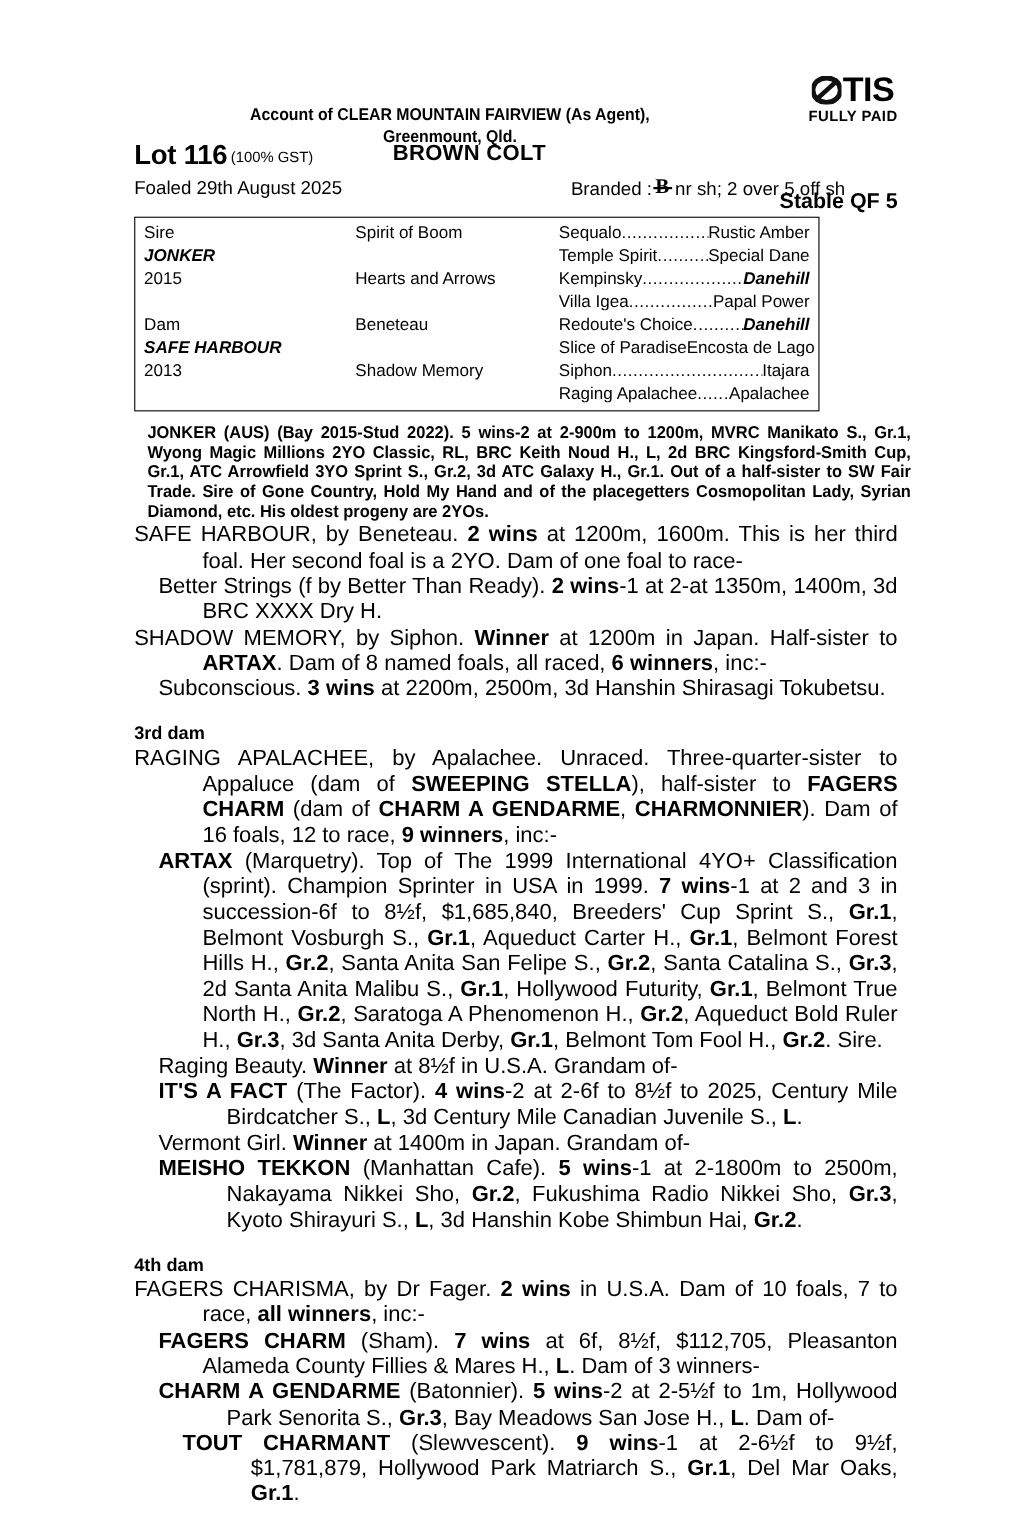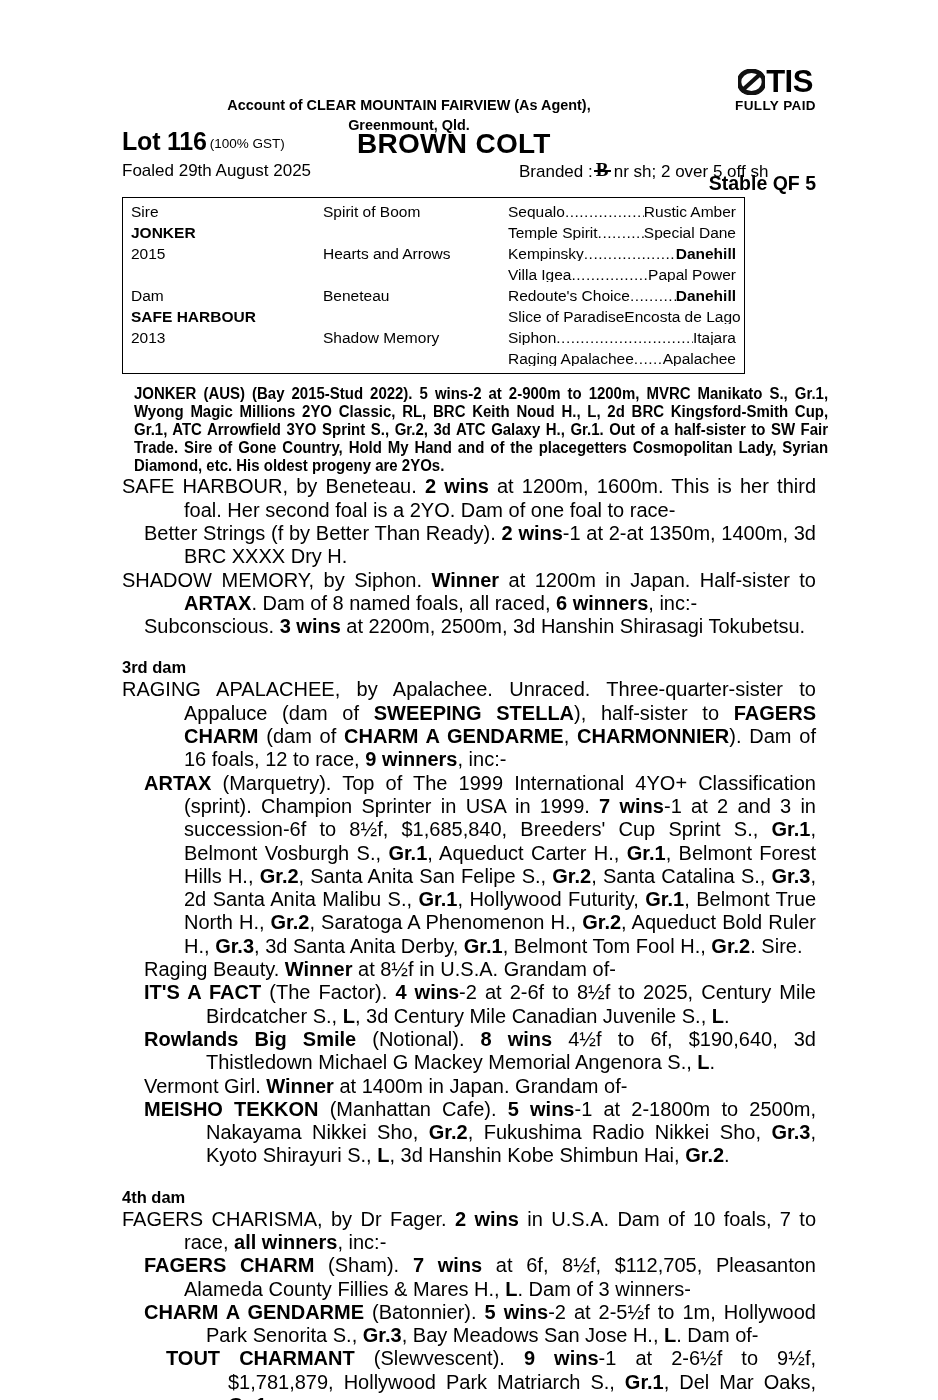--- a/index.html
+++ b/index.html
@@ -89,21 +89,21 @@
     font-size: 13.5px;
     font-weight: normal;
     letter-spacing: 0;
     vertical-align: 2px;
     margin-left: 3px;
   }
   .colour-sex {
     position: absolute;
     left: 235px;
     top: 1px;
-    font-size: 28px;
+    font-size: 20px;
     font-weight: bold;
     letter-spacing: 0.3px;
   }
   .stable {
     position: absolute;
     right: 0;
     top: 3px;
     font-size: 19.5px;
     font-weight: bold;
     margin-top: 42px;
@@ -190,21 +190,21 @@
   .ped-c3 .left { flex: 0 0 auto; }
   .ped-c3 .dots {
     flex: 1 1 auto;
     overflow: hidden;
     white-space: nowrap;
     letter-spacing: 0.5px;
     margin: 0 0px;
     font-size: 15.5px;
   }
   .ped-c3 .right { flex: 0 0 auto; }
-  .bold { font-weight: bold; }
+  .bold { font-weight: bold; font-style: italic; }
 
   
   .sire-para {
     margin-top: 11px;
     margin-left: 12px;
     margin-right: 0px;
     font-size: 15.6px;
     font-weight: bold;
     line-height: 1.16;
     text-align: justify;
@@ -368,21 +368,20 @@
       <div class="dam-body">
         <div class="p0">SHADOW MEMORY, by Siphon. <b>Winner</b> at 1200m in Japan. Half-sister to <b>ARTAX</b>. Dam of 8 named foals, all raced, <b>6 winners</b>, inc:-</div>
         <div class="p1">Subconscious. <b>3 wins</b> at 2200m, 2500m, 3d Hanshin Shirasagi Tokubetsu.</div>
       </div>
       <div class="dam-head">3rd dam</div>
       <div class="dam-body">
         <div class="p0">RAGING APALACHEE, by Apalachee. Unraced. Three-quarter-sister to Appaluce (dam of <b>SWEEPING STELLA</b>), half-sister to <b>FAGERS CHARM</b> (dam of <b>CHARM A GENDARME</b>, <b>CHARMONNIER</b>). Dam of 16 foals, 12 to race, <b>9 winners</b>, inc:-</div>
         <div class="p1"><b>ARTAX</b> (Marquetry). Top of The 1999 International 4YO+ Classification (sprint). Champion Sprinter in USA in 1999. <b>7 wins</b>-1 at 2 and 3 in succession-6f to 8½f, $1,685,840, Breeders' Cup Sprint S., <b>Gr.1</b>, Belmont Vosburgh S., <b>Gr.1</b>, Aqueduct Carter H., <b>Gr.1</b>, Belmont Forest Hills H., <b>Gr.2</b>, Santa Anita San Felipe S., <b>Gr.2</b>, Santa Catalina S., <b>Gr.3</b>, 2d Santa Anita Malibu S., <b>Gr.1</b>, Hollywood Futurity, <b>Gr.1</b>, Belmont True North H., <b>Gr.2</b>, Saratoga A Phenomenon H., <b>Gr.2</b>, Aqueduct Bold Ruler H., <b>Gr.3</b>, 3d Santa Anita Derby, <b>Gr.1</b>, Belmont Tom Fool H., <b>Gr.2</b>. Sire.</div>
         <div class="p1">Raging Beauty. <b>Winner</b> at 8½f in U.S.A. Grandam of-</div>
         <div class="p2"><b>IT'S A FACT</b> (The Factor). <b>4 wins</b>-2 at 2-6f to 8½f to 2025, Century Mile Birdcatcher S., <b>L</b>, 3d Century Mile Canadian Juvenile S., <b>L</b>.</div>
-        <div class="p2"><b>Rowlands Big Smile</b> (Notional). <b>8 wins</b> 4½f to 6f, $190,640, 3d Thistledown Michael G Mackey Memorial Angenora S., <b>L</b>.</div>
         <div class="p1">Vermont Girl. <b>Winner</b> at 1400m in Japan. Grandam of-</div>
         <div class="p2"><b>MEISHO TEKKON</b> (Manhattan Cafe). <b>5 wins</b>-1 at 2-1800m to 2500m, Nakayama Nikkei Sho, <b>Gr.2</b>, Fukushima Radio Nikkei Sho, <b>Gr.3</b>, Kyoto Shirayuri S., <b>L</b>, 3d Hanshin Kobe Shimbun Hai, <b>Gr.2</b>.</div>
       </div>
       <div class="dam-head">4th dam</div>
       <div class="dam-body">
         <div class="p0">FAGERS CHARISMA, by Dr Fager. <b>2 wins</b> in U.S.A. Dam of 10 foals, 7 to race, <b>all winners</b>, inc:-</div>
         <div class="p1"><b>FAGERS CHARM</b> (Sham). <b>7 wins</b> at 6f, 8½f, $112,705, Pleasanton Alameda County Fillies &amp; Mares H., <b>L</b>. Dam of 3 winners-</div>
         <div class="p2"><b>CHARM A GENDARME</b> (Batonnier). <b>5 wins</b>-2 at 2-5½f to 1m, Hollywood Park Senorita S., <b>Gr.3</b>, Bay Meadows San Jose H., <b>L</b>. Dam of-</div>
         <div class="p3"><b>TOUT CHARMANT</b> (Slewvescent). <b>9 wins</b>-1 at 2-6½f to 9½f, $1,781,879, Hollywood Park Matriarch S., <b>Gr.1</b>, Del Mar Oaks, <b>Gr.1</b>.</div>
       </div>

